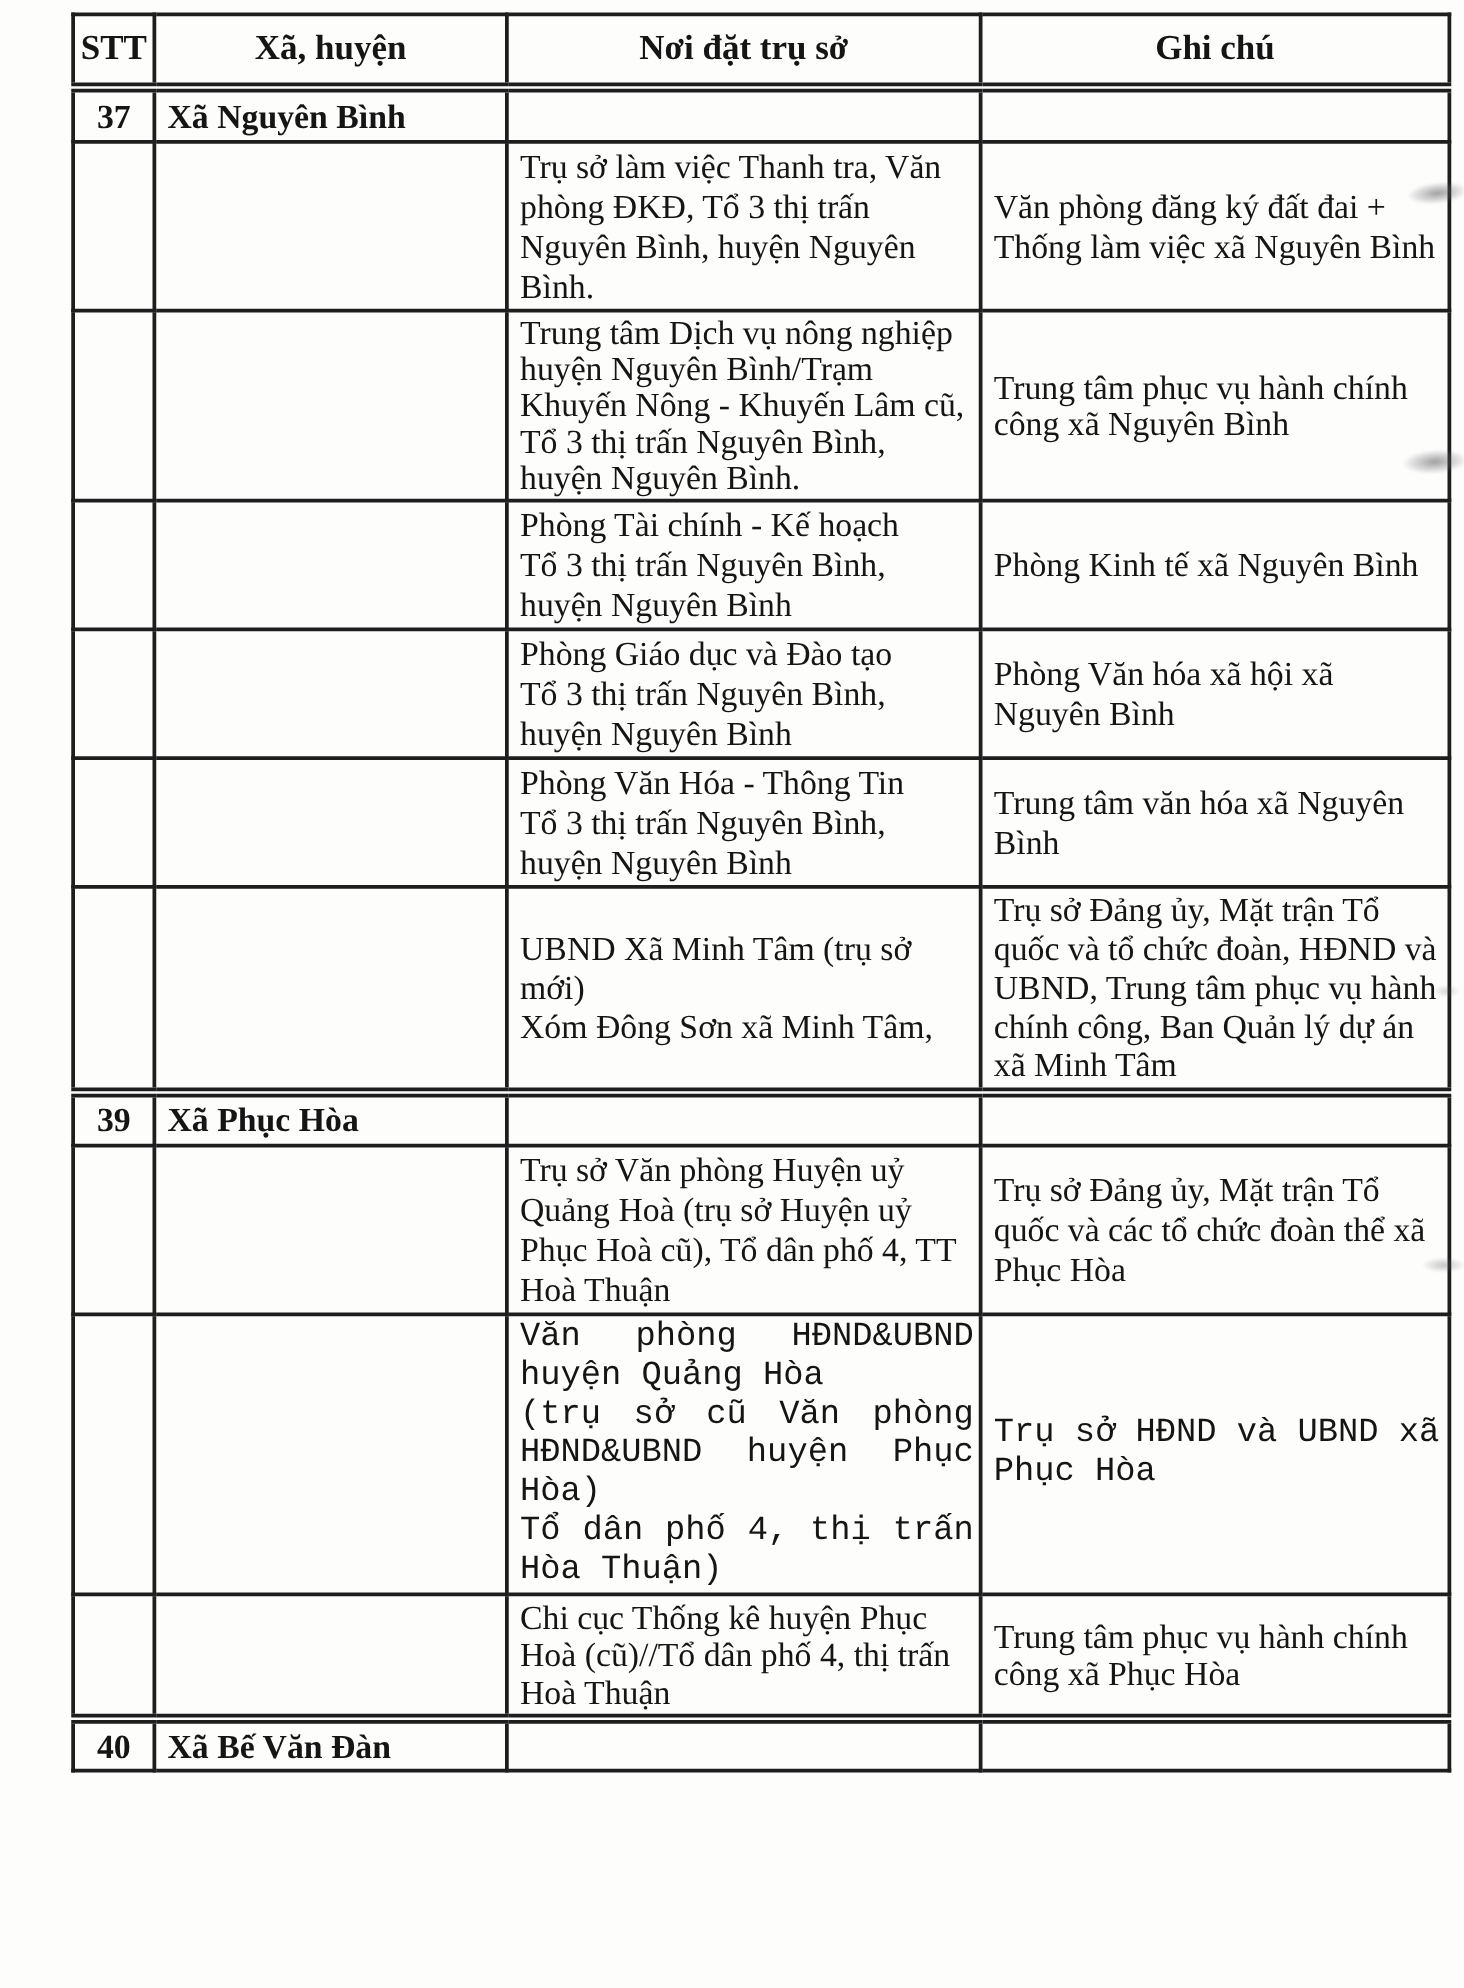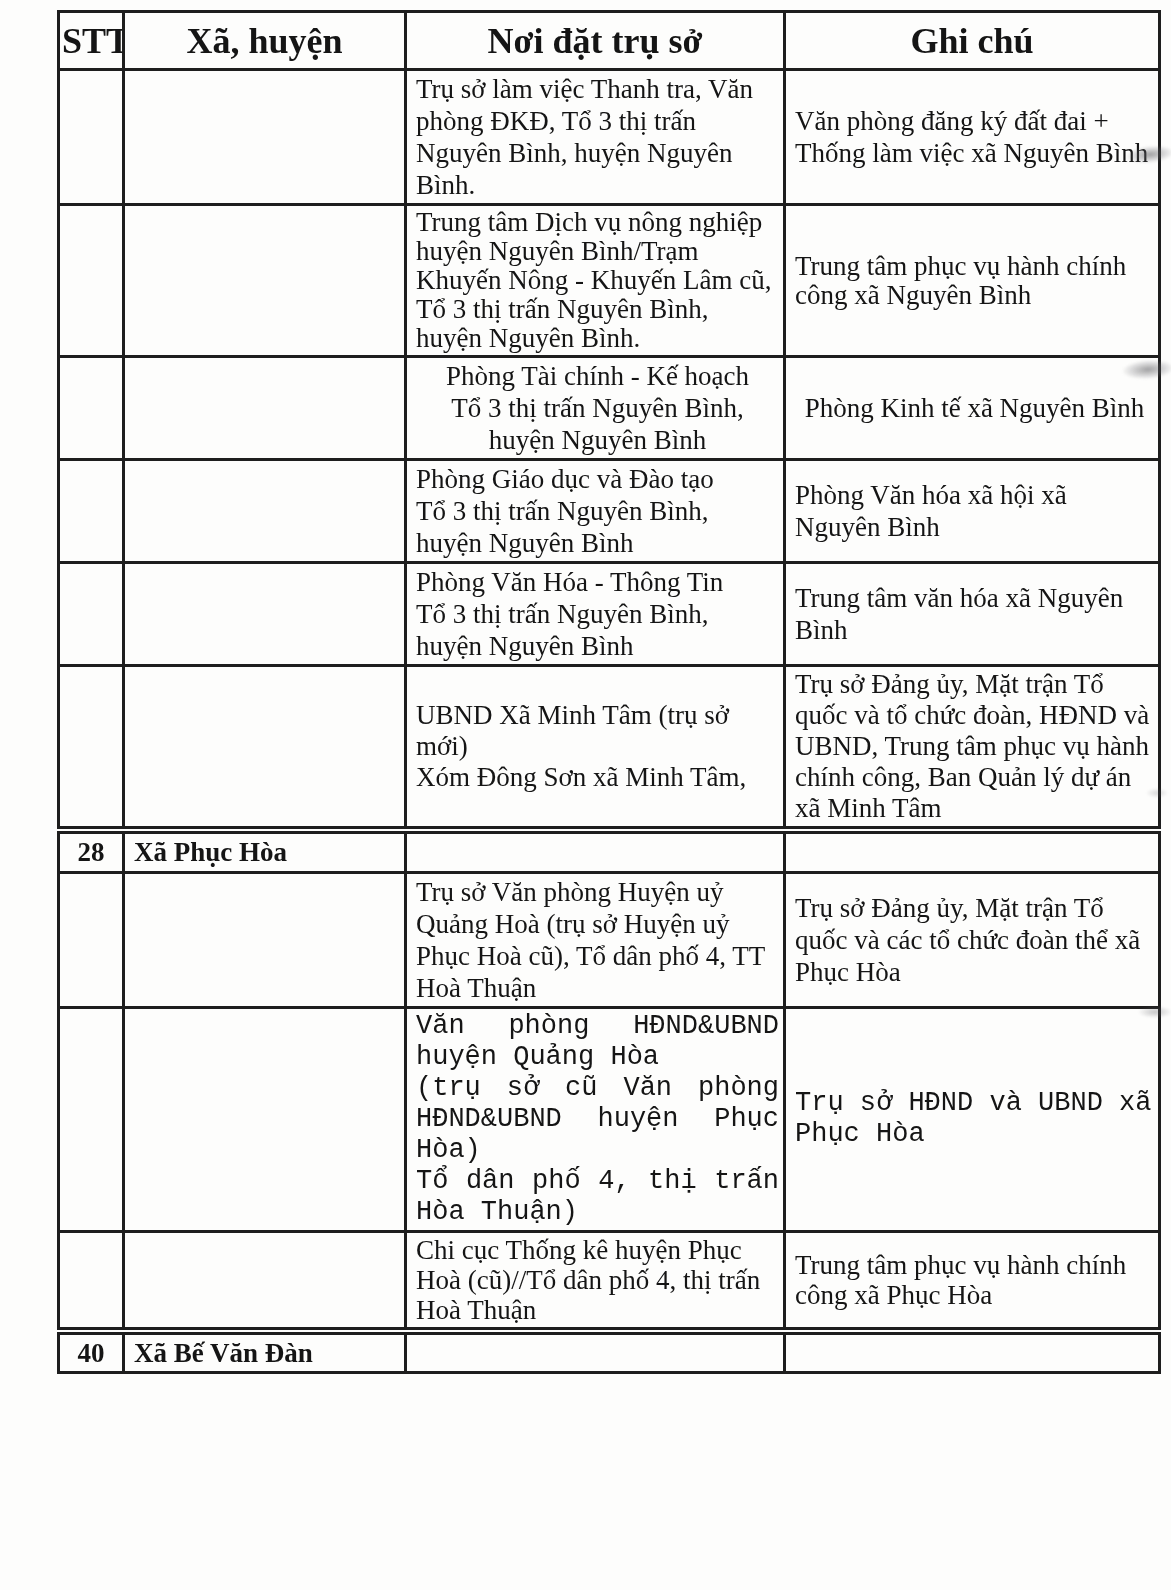--- a/index.html
+++ b/index.html
@@ -27,21 +27,21 @@
     border: 3px solid #1e1e1e;
     font-size: 27px;
     line-height: 32px;
     vertical-align: middle;
     padding: 2px 4px 2px 9px;
     overflow: hidden;
   }
   th {
     text-align: center;
     font-weight: bold;
-    font-size: 36px;
+    font-size: 28px;
     padding: 2px 2px;
   }
   tr.sep th, tr.sep td { border-top: 8px double #1e1e1e; }
 
   td.stt  { text-align: center; font-weight: bold; padding: 0 2px; }
   td.name { font-weight: bold; }
   td.office, td.note { white-space: pre-line; }
   td.justify { text-align: justify; }
 
   tr.lh29 td { line-height: 29px; }
@@ -73,37 +73,43 @@
       <col class="c-note">
   </colgroup>
   <tbody>
     <tr style="height:58px;">
       <th>STT</th>
       <th>Xã, huyện</th>
       <th>Nơi đặt trụ sở</th>
       <th>Ghi chú</th>
     </tr>
 
+    <tr class="sep" style="height:44px;">
+      <td class="stt">37</td>
+      <td class="name">Xã Nguyên Bình</td>
+      <td class="office"></td>
+      <td class="note"></td>
+    </tr>
 
 
     <tr style="height:95px;">
       <td class="stt"></td>
       <td class="name"></td>
       <td class="office">Trụ sở làm việc Thanh tra, Văn phòng ĐKĐ, Tổ 3 thị trấn Nguyên Bình, huyện Nguyên Bình.</td>
       <td class="note">Văn phòng đăng ký đất đai + Thống làm việc xã Nguyên Bình</td>
     </tr>
 
     <tr class="lh29" style="height:148px;">
       <td class="stt"></td>
       <td class="name"></td>
       <td class="office">Trung tâm Dịch vụ nông nghiệp huyện Nguyên Bình/Trạm Khuyến Nông - Khuyến Lâm cũ, Tổ 3 thị trấn Nguyên Bình, huyện Nguyên Bình.</td>
       <td class="note">Trung tâm phục vụ hành chính công xã Nguyên Bình</td>
     </tr>
 
-    <tr style="height:93px;text-align:center;">
+    <tr style="height:93px;">
       <td class="stt"></td>
       <td class="name"></td>
       <td class="office">Phòng Tài chính - Kế hoạch
 Tổ 3 thị trấn Nguyên Bình, huyện Nguyên Bình</td>
       <td class="note">Phòng Kinh tế xã Nguyên Bình</td>
     </tr>
 
     <tr style="height:93px;margin-left:24px;">
       <td class="stt"></td>
       <td class="name"></td>
@@ -123,21 +129,21 @@
 
     <tr class="lh31" style="height:158px;">
       <td class="stt"></td>
       <td class="name"></td>
       <td class="office">UBND Xã Minh Tâm (trụ sở mới)
 Xóm Đông Sơn xã Minh Tâm,</td>
       <td class="note">Trụ sở Đảng ủy, Mặt trận Tổ quốc và tổ chức đoàn, HĐND và UBND, Trung tâm phục vụ hành chính công, Ban Quản lý dự án xã Minh Tâm</td>
     </tr>
 
     <tr class="sep" style="height:42px;">
-      <td class="stt">28</td>
+      <td class="stt">39</td>
       <td class="name">Xã Phục Hòa</td>
       <td class="office"></td>
       <td class="note"></td>
     </tr>
 
     <tr style="height:112px;padding-left:32px;">
       <td class="stt"></td>
       <td class="name"></td>
       <td class="office">Trụ sở Văn phòng Huyện uỷ Quảng Hoà (trụ sở Huyện uỷ Phục Hoà cũ), Tổ dân phố 4, TT Hoà Thuận</td>
       <td class="note">Trụ sở Đảng ủy, Mặt trận Tổ quốc và các tổ chức đoàn thể xã Phục Hòa</td>

